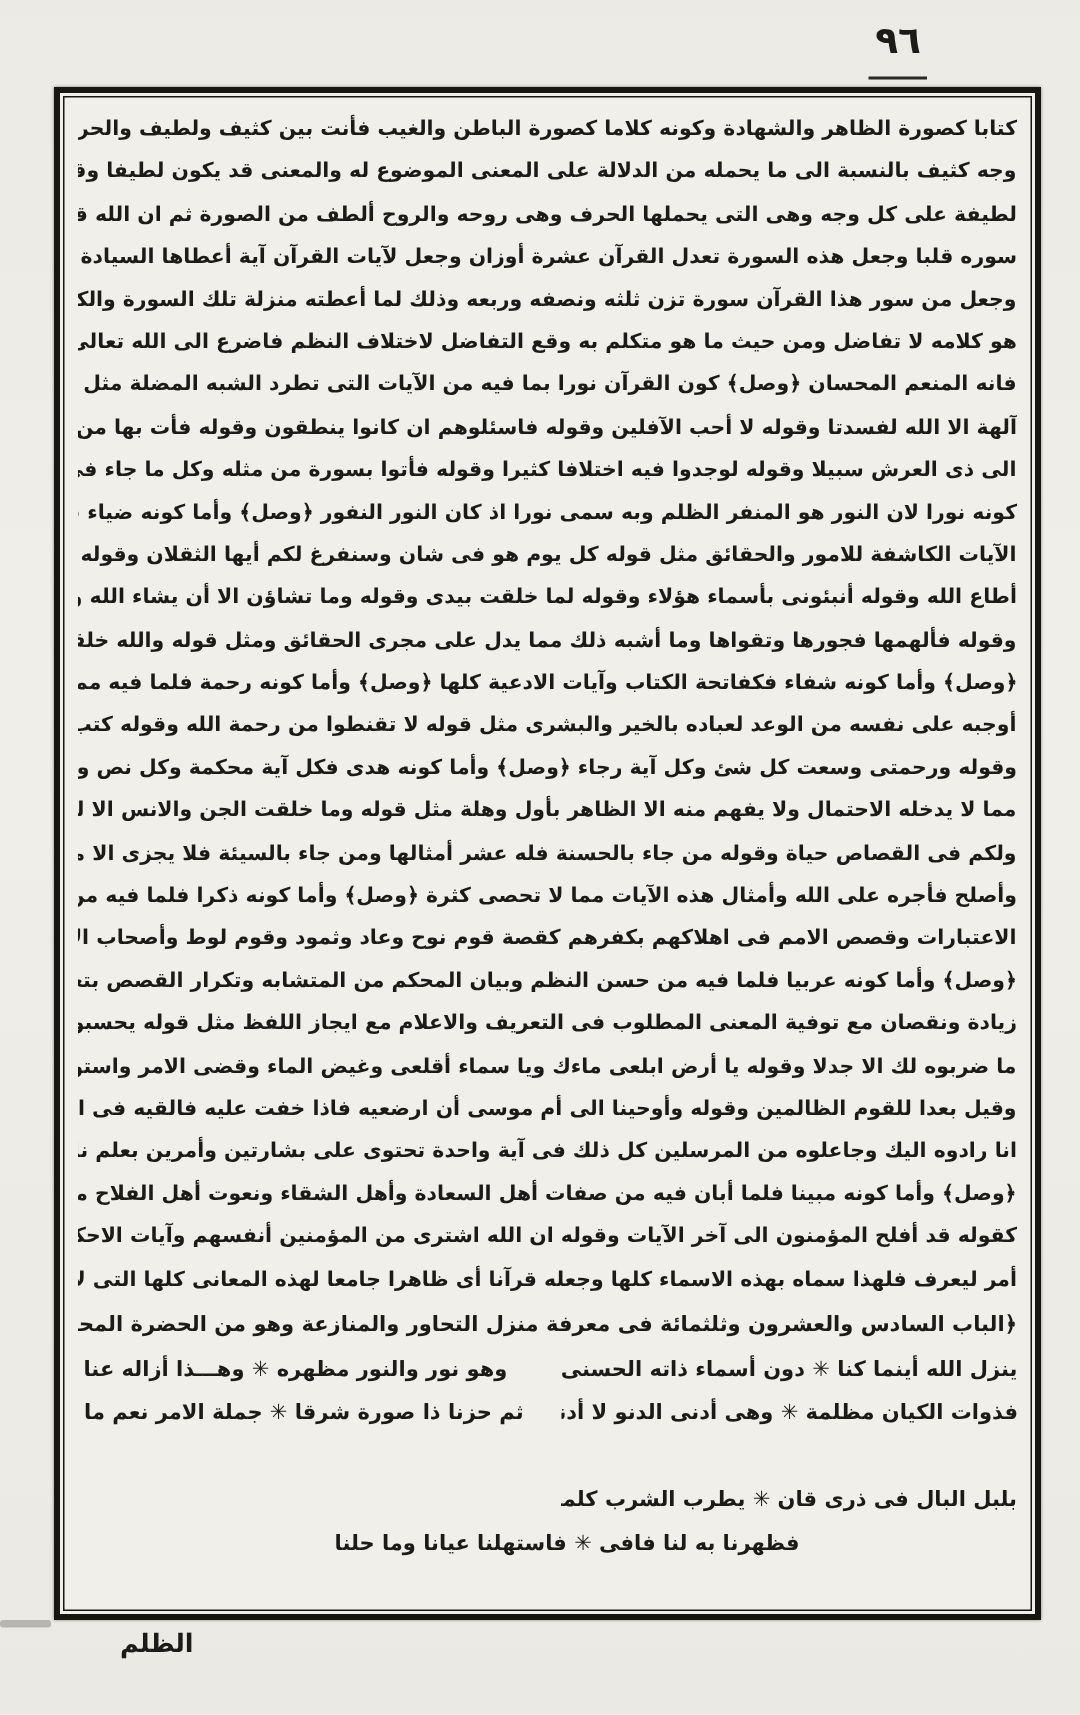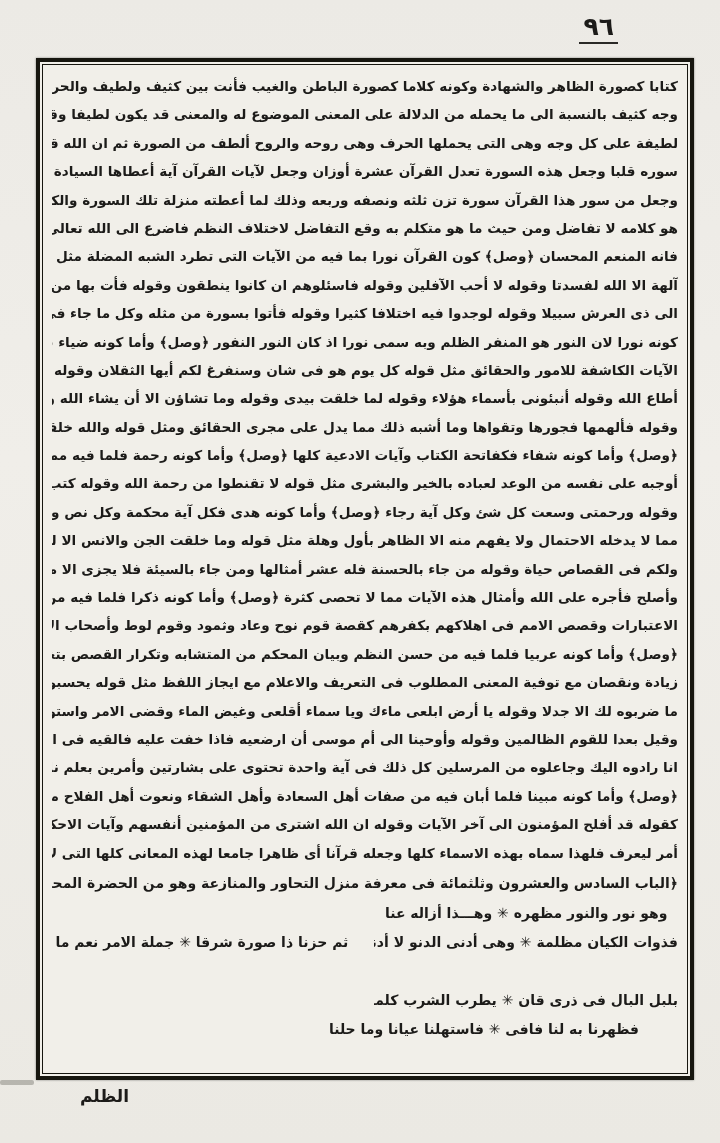--- a/index.html
+++ b/index.html
@@ -5,21 +5,21 @@
   html,body{margin:0;padding:0;}
   body{
     width:720px;height:1143px;position:relative;overflow:hidden;
     background:linear-gradient(180deg,#eceae5 0%,#f0eee9 40%,#ebe9e3 100%);
     font-family:"DejaVu Sans",sans-serif;
     color:#1c1b19;
   }
   .page-number{
     position:absolute;top:12px;right:102px;
     font-size:25px;font-weight:700;letter-spacing:1px;
-    border-bottom:2px solid #2a2926;padding:0 4px 1px;
+    border-bottom:2px solid #2a2926;padding:0 4px 10px;
   }
   .frame{
     position:absolute;left:36px;top:58px;width:650px;height:1014px;
     border:4px solid #17160f;background:#f1efe9;
     box-shadow:0 0 2px rgba(0,0,0,.45);
   }
   .frame-inner{
     position:absolute;inset:2px;border:1.5px solid #17160f;
     padding:7px 9px 0;box-sizing:border-box;
     direction:rtl;
@@ -36,21 +36,21 @@
     font-size:14px;font-weight:700;text-align:center;white-space:nowrap;
   }
   .verse-row{
     display:flex;justify-content:space-between;direction:rtl;
     height:29px;line-height:29px;overflow:hidden;
   }
   .hemi{
     flex:0 0 48.5%;font-size:14px;font-weight:700;
     text-align:center;white-space:nowrap;overflow:hidden;margin-left:26px;
   }
-  .verse-row.final{justify-content:flex-start;}
+  .verse-row.final{justify-content:center;}
   .verse-row.final .hemi{flex:0 0 62%;}
   .catchword{
     position:absolute;left:80px;top:1086px;
     font-size:17px;font-weight:700;direction:rtl;
   }
   .scan-smudge{
     position:absolute;left:0;top:1080px;width:34px;height:5px;
     background:#8d8a84;border-radius:2px;opacity:.55;
   }
 </style>
@@ -87,20 +87,21 @@
     <div class="line">ما ضربوه لك الا جدلا وقوله يا أرض ابلعى ماءك ويا سماء أقلعى وغيض الماء وقضى الامر واستوت على الجودى</div>
     <div class="line">وقيل بعدا للقوم الظالمين وقوله وأوحينا الى أم موسى أن ارضعيه فاذا خفت عليه فالقيه فى اليم ولا تخافى ولا تحزنى</div>
     <div class="line">انا رادوه اليك وجاعلوه من المرسلين كل ذلك فى آية واحدة تحتوى على بشارتين وأمرين بعلم نافع وتبيين يبشرى من الله</div>
     <div class="line">﴿وصل﴾ وأما كونه مبينا فلما أبان فيه من صفات أهل السعادة وأهل الشقاء ونعوت أهل الفلاح من غيرهم</div>
     <div class="line">كقوله قد أفلح المؤمنون الى آخر الآيات وقوله ان الله اشترى من المؤمنين أنفسهم وآيات الاحكام وكل آية أبان بها عن</div>
     <div class="line">أمر ليعرف فلهذا سماه بهذه الاسماء كلها وجعله قرآنا أى ظاهرا جامعا لهذه المعانى كلها التى لا توجد الا فيه والله يقول</div>
 
     <div class="chapter-header">﴿الباب السادس والعشرون وثلثمائة فى معرفة منزل التحاور والمنازعة وهو من الحضرة المحمدية الموسوية﴾</div>
 
     <div class="verse-row">
+      <div class="hemi">ينزل الله أينما كنا ✳ دون أسماء ذاته الحسنى</div>
       <div class="hemi">وهو نور والنور مظهره ✳ وهـــذا أزاله عنا</div>
     </div>
     <div class="verse-row">
       <div class="hemi">فذوات الكيان مظلمة ✳ وهى أدنى الدنو لا أدنى</div>
       <div class="hemi">ثم حزنا ذا صورة شرقا ✳ جملة الامر نعم ما حوينا</div>
     </div>
     <div class="verse-row">
     </div>
     <div class="verse-row">
       <div class="hemi">بلبل البال فى ذرى قان ✳ يطرب الشرب كلما غنى</div>

